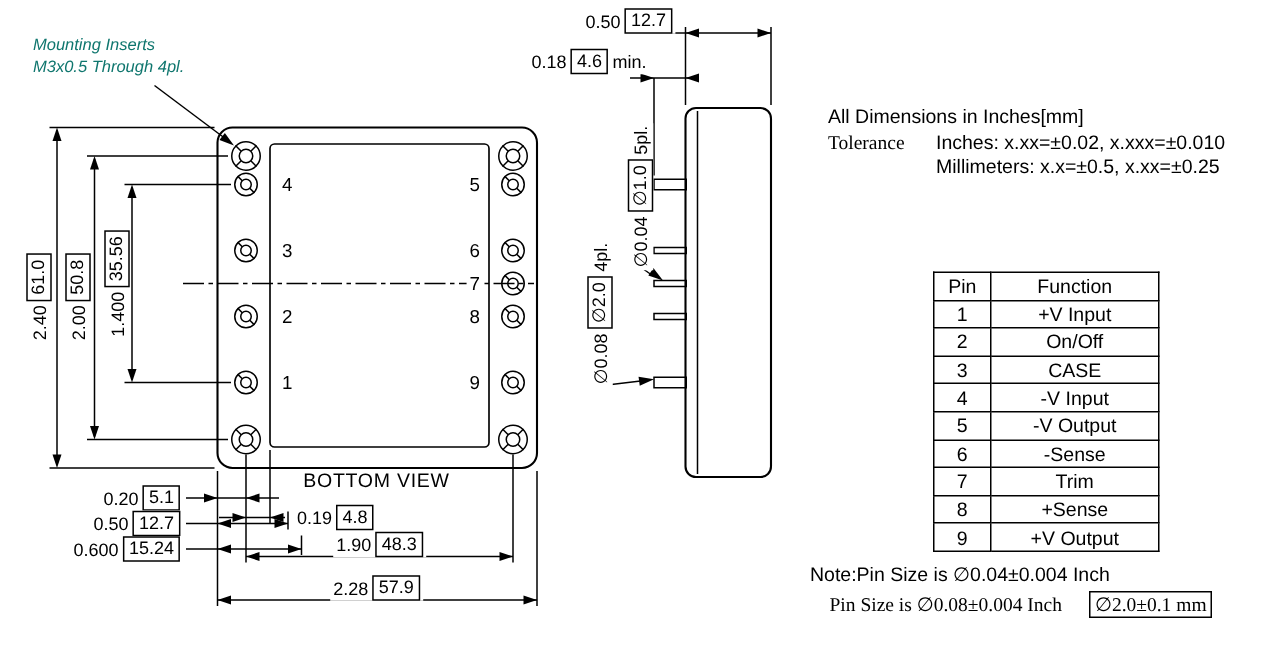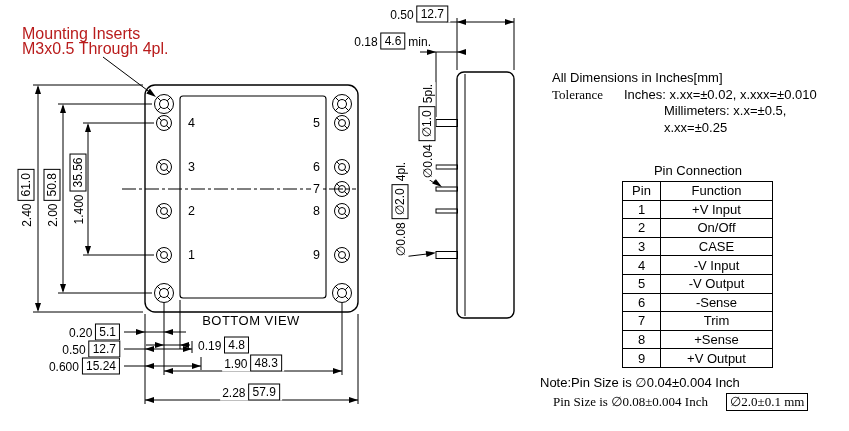--- a/index.html
+++ b/index.html
@@ -2,40 +2,40 @@
 <html><head>
 <meta charset="utf-8">
 <style>
   * { margin:0; padding:0; box-sizing:border-box; }
   html,body { background:#fff; }
   body { font-family:"Liberation Sans","DejaVu Sans",sans-serif; color:#000; }
   .stage { position:relative; width:849px; height:431px; background:#fff; overflow:hidden; }
   .stage svg { position:absolute; left:0; top:0; }
 
   
-  .lbl { position:absolute; white-space:nowrap; font-size:16px; line-height:1.2; color:#b91c1c; }
+  .lbl { position:absolute; white-space:nowrap; font-size:11px; line-height:1.2; color:#0f766e;font-style:italic; }
 
   
   .dim { position:absolute; display:inline-flex; align-items:center; gap:3px;
          white-space:nowrap; font-size:12px; background:#fff; padding:0 2px; }
   .mmbox { border:1px solid #000; padding:0 3px; line-height:1.25; display:inline-block; background:#fff; }
 
   .ctr { transform: translate(-50%,-50%); }
   .rgt { transform: translate(-100%,-50%); }
   .vct { transform: translate(0,-50%); }
   .rot { transform: translate(-50%,-50%) rotate(-90deg); }
 
   .pnum { position:absolute; font-size:12.5px; background:#fff; padding:0 2px; }
 
   .view-title { position:absolute; font-size:13px; letter-spacing:0.5px;text-align:right; }
 
   .tol { position:absolute; left:552px; top:70px; font-size:13px; line-height:16.5px; }
   .tol .row2 { display:flex; }
   .tol .tlabel { width:72px;font-family:Liberation Serif, serif; }
-  .tol .indent { margin-left:112px; }
+  .tol .indent { margin-left:72px; }
 
   .tbl-title { position:absolute; left:622px; top:163px; width:152px; text-align:center; font-size:13px; }
   .pin-table { position:absolute; left:622px; top:181px; border-collapse:collapse; font-size:13px; background:#fff; }
   .pin-table th, .pin-table td { border:1px solid #000; font-weight:normal; text-align:center; padding:0 4px; height:18.6px; }
   .pin-table .col-pin { width:38px; }
   .pin-table .col-fn { width:112px; }
 
   .notes { position:absolute; left:540px; top:375px; font-size:13px; }
   .notes > div { display:flex; align-items:center; gap:18px; }
   .notes .n2 { margin-left:13px; margin-top:3px;font-family:Liberation Serif, serif; }
@@ -252,21 +252,20 @@
 
   <div class="tol">
     <div>All Dimensions in Inches[mm]</div>
     <div class="row2">
       <span class="tlabel">Tolerance</span>
       <span>Inches: x.xx=±0.02, x.xxx=±0.010</span>
     </div>
     <div class="indent">Millimeters: x.x=±0.5, x.xx=±0.25</div>
   </div>
 
-  <div class="tbl-title">Pin Connection</div>
   <table class="pin-table">
     <tbody>
         <tr>
       <th class="col-pin">Pin</th>
       <th class="col-fn">Function</th>
     </tr>
     <tr>
           <td>1</td>
           <td>+V Input</td>
         </tr>

